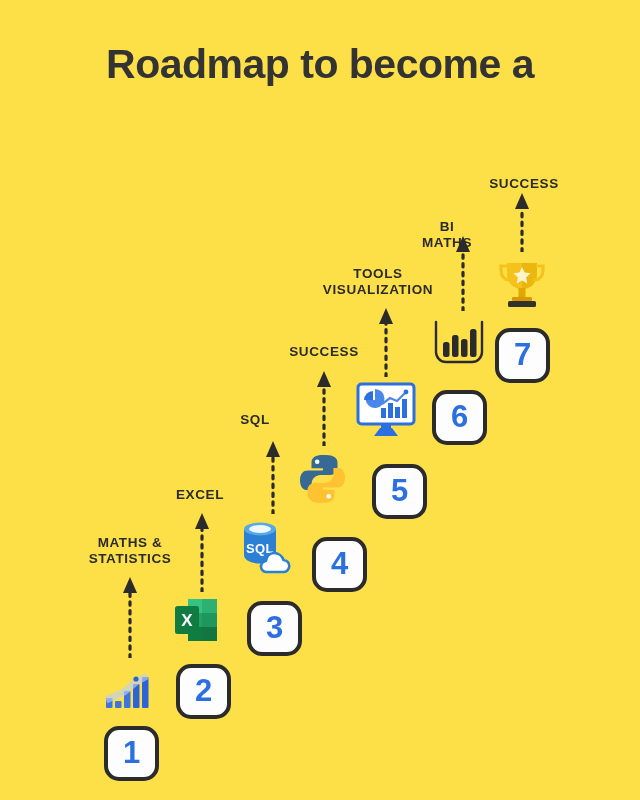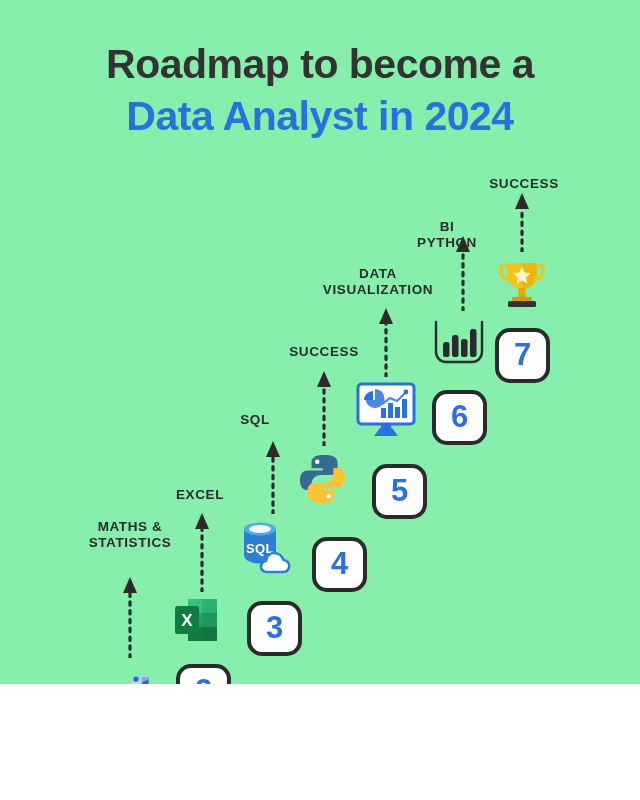--- a/index.html
+++ b/index.html
@@ -3,22 +3,22 @@
 <meta charset="utf-8">
 <style>
   html, body {
     margin: 0;
     padding: 0;
     background: #ffffff;
   }
   #canvas {
     position: relative;
     width: 640px;
-    height: 684px;
-    background: #86efac;
+    height: 800px;
+    background: #fde047;
     overflow: hidden;
     font-family: "Liberation Sans", sans-serif;
   }
 
   
   #title-block {
     position: absolute;
     left: 0;
     top: 38px;
     width: 640px;
@@ -81,21 +81,20 @@
     transform: translateX(-50%);
   }
 </style>
 </head>
 <body>
 
 <div id="canvas">
 
   <div id="title-block">
     <div class="title-line title-line-1">Roadmap to become a</div>
-    <div class="title-line title-line-2">Data Analyst in 2024</div>
   </div>
 
   <div class="step">
     <div class="num-box" style="left:104px; top:726px;">
       <span>1</span>
     </div>
     <div class="icon-slot" style="left:100px; top:660px;">
       <svg viewBox="0 0 54 54">
         <rect x="6" y="38" width="6.5" height="10" rx="1" fill="#3f74e0"></rect>
         <rect x="15" y="41" width="6.5" height="7" rx="1" fill="#3f74e0"></rect>
@@ -105,21 +104,21 @@
         <path d="M6 40 L24 32 L36 22 L47 16" fill="none" stroke="#bcd0f2" stroke-width="7" stroke-linejoin="round" opacity="0.65"></path>
         <circle cx="36" cy="19" r="2.6" fill="#2c63d6"></circle>
       </svg>
     </div>
     <div class="arrow-slot" style="left:122px; top:574px; height:84px;">
       <svg viewBox="0 0 16 84" preserveAspectRatio="none">
         <path d="M8 84 L8 18" stroke="#2b2b2b" stroke-width="3.2" stroke-dasharray="3.4 5.4" stroke-linecap="round" fill="none"></path>
         <path d="M8 3 L15 19 L1 19 Z" fill="#2b2b2b"></path>
       </svg>
     </div>
-    <div class="step-label" style="left:130px; top:519px;text-align:center;">MATHS &amp;
+    <div class="step-label" style="left:130px; top:535px;text-align:center;">MATHS &amp;
 STATISTICS</div>
   </div>
 
   <div class="step">
     <div class="num-box" style="left:176px; top:664px;">
       <span>2</span>
     </div>
     <div class="icon-slot" style="left:170px; top:593px;">
       <svg viewBox="0 0 54 54">
         <rect x="18" y="6" width="29" height="42" rx="2.5" fill="#21a366"></rect>
@@ -203,41 +202,41 @@
         <rect x="26" y="42" width="10" height="5" fill="#2c6fe0"></rect>
         <path d="M19 54 l6 -8 h12 l6 8 Z" fill="#2c6fe0"></path>
       </svg>
     </div>
     <div class="arrow-slot" style="left:378px; top:305px; height:72px;">
       <svg viewBox="0 0 16 72" preserveAspectRatio="none">
         <path d="M8 72 L8 18" stroke="#2b2b2b" stroke-width="3.2" stroke-dasharray="3.4 5.4" stroke-linecap="round" fill="none"></path>
         <path d="M8 3 L15 19 L1 19 Z" fill="#2b2b2b"></path>
       </svg>
     </div>
-    <div class="step-label" style="left:378px; top:266px;">DATA
+    <div class="step-label" style="left:378px; top:266px;">TOOLS
 VISUALIZATION</div>
   </div>
 
   <div class="step">
     <div class="icon-slot" style="left:432px; top:318px; width:54px; height:50px;">
       <svg viewBox="0 0 54 50">
         <path d="M4 4 v30 a10 10 0 0 0 10 10 h26 a10 10 0 0 0 10 -10 V4" fill="none" stroke="#2b2b2b" stroke-width="2.4" stroke-linecap="round"></path>
         <rect x="11" y="24" width="6.5" height="15" rx="2.5" fill="#2b2b2b"></rect>
         <rect x="20" y="17" width="6.5" height="22" rx="2.5" fill="#2b2b2b"></rect>
         <rect x="29" y="21" width="6.5" height="18" rx="2.5" fill="#2b2b2b"></rect>
         <rect x="38" y="11" width="6.5" height="28" rx="2.5" fill="#2b2b2b"></rect>
       </svg>
     </div>
     <div class="arrow-slot" style="left:455px; top:233px; height:78px;">
       <svg viewBox="0 0 16 78" preserveAspectRatio="none">
         <path d="M8 78 L8 18" stroke="#2b2b2b" stroke-width="3.2" stroke-dasharray="3.4 5.4" stroke-linecap="round" fill="none"></path>
         <path d="M8 3 L15 19 L1 19 Z" fill="#2b2b2b"></path>
       </svg>
     </div>
-    <div class="step-label" style="left:447px; top:219px;">BI PYTHON</div>
+    <div class="step-label" style="left:447px; top:219px;">BI MATHS</div>
   </div>
 
   <div class="step">
     <div class="num-box" style="left:495px; top:328px;">
       <span>7</span>
     </div>
     <div class="icon-slot" style="left:496px; top:258px; width:52px; height:56px;">
       <svg viewBox="0 0 52 56">
         <path d="M11 5 h30 v11 c0 9 -6.6 15 -15 15 s-15 -6 -15 -15 Z" fill="#f5c21b"></path>
         <path d="M26 5 h15 v11 c0 9 -6.6 15 -15 15 Z" fill="#e0a800" opacity="0.45"></path>

